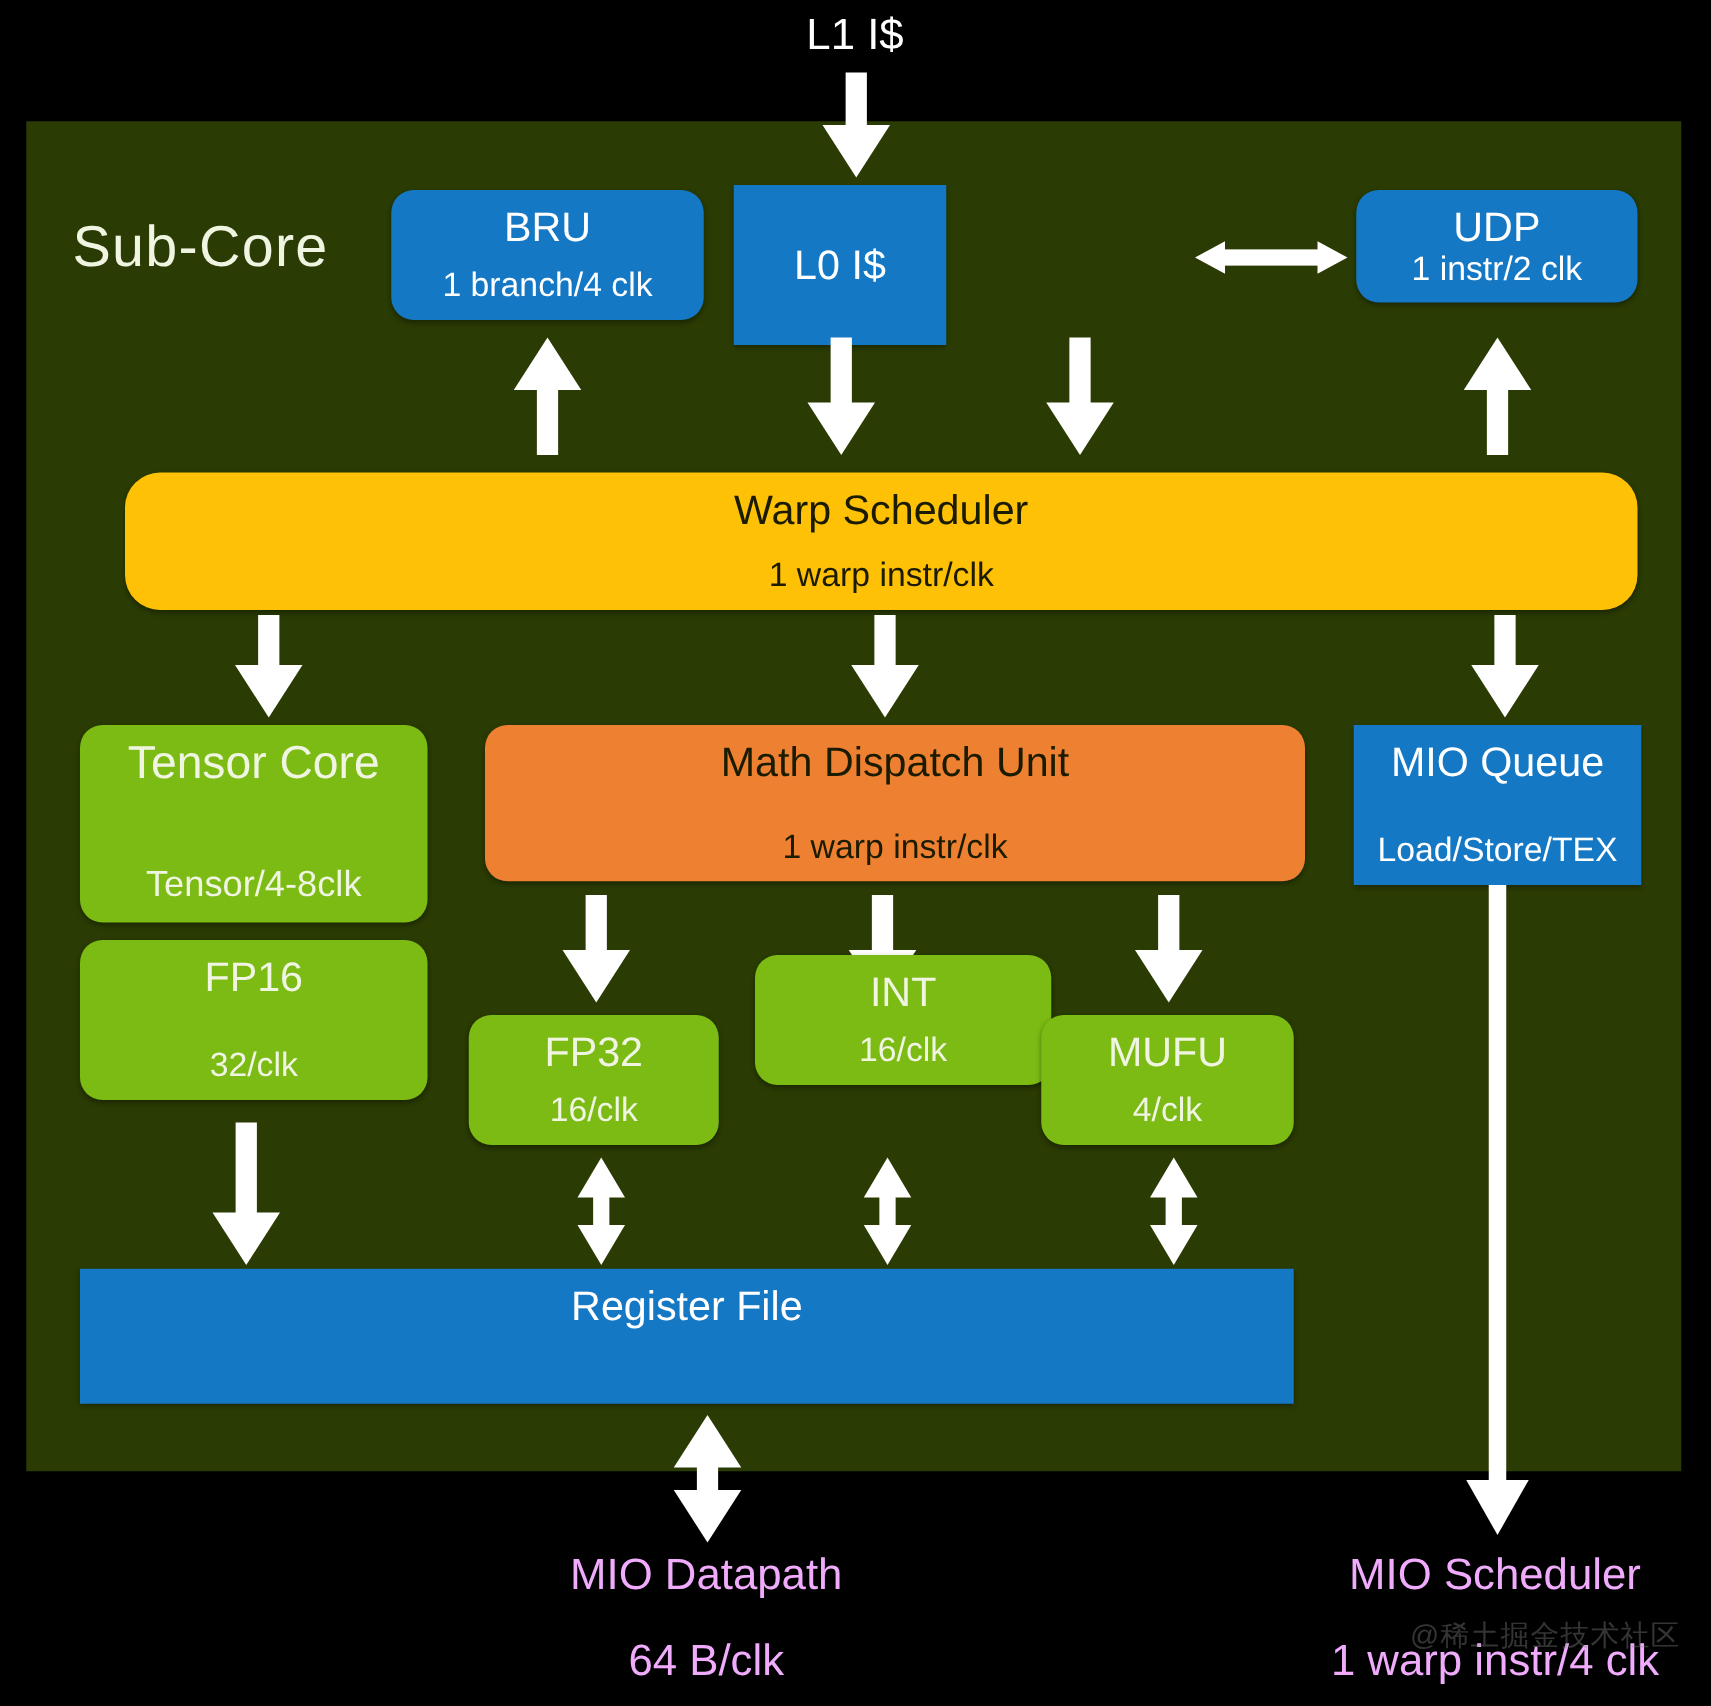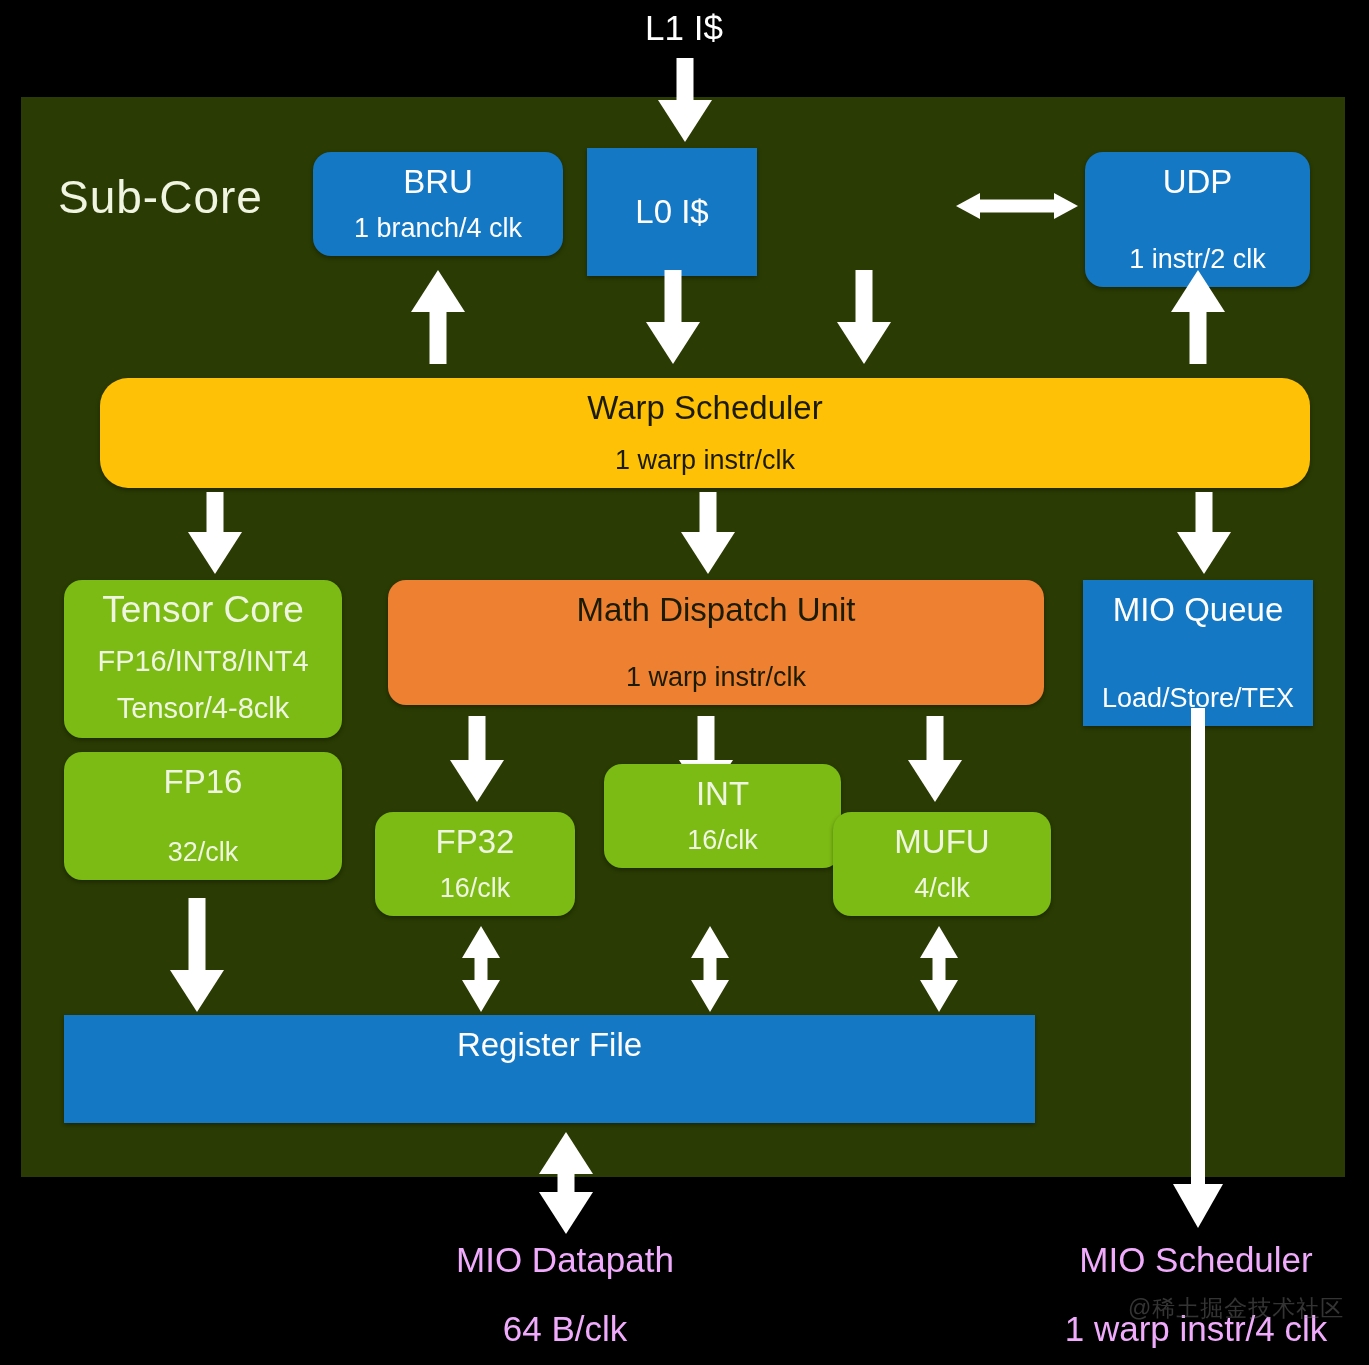--- a/index.html
+++ b/index.html
@@ -80,21 +80,21 @@
 
   <div class="subcore-title">Sub-Core</div>
 
   <div class="box blue round" style="left:313px; top:152px; width:250px; height:104px;">
     <div class="t1">BRU</div>
     <div class="t2">1 branch/4 clk</div>
   </div>
   <div class="box blue center" style="left:587px; top:148px; width:170px; height:128px;">
     <div class="t1">L0 I$</div>
   </div>
-  <div class="box blue round" style="left:1085px; top:152px; width:225px; height:135px;">
+  <div class="box blue round" style="left:1085px; top:152px; width:225px; height:90px;">
     <div class="t1">UDP</div>
     <div class="t2">1 instr/2 clk</div>
   </div>
 
   <div class="arrow hdouble" style="left:956px; top:182px; width:122px;">
       <i></i>
     </div>
 
   <div class="arrow up" style="left:410px;  top:270px; height:94px;">
       <i></i>
@@ -119,32 +119,31 @@
     </div>
   <div class="arrow down" style="left:680px;  top:492px; height:82px;">
       <i></i>
     </div>
   <div class="arrow down" style="left:1176px; top:492px; height:82px;">
       <i></i>
     </div>
 
   <div class="box green round" style="left:64px; top:580px; width:278px; height:158px; padding-top:9px;">
     <div class="t1 big">Tensor Core</div>
-    <div class="t3">FP16/INT8/INT4</div>
     <div class="t3">Tensor/4-8clk</div>
   </div>
   <div class="box green round" style="left:64px; top:752px; width:278px; height:128px;">
     <div class="t1">FP16</div>
     <div class="t2">32/clk</div>
   </div>
   <div class="box orange round" style="left:388px; top:580px; width:656px; height:125px;">
     <div class="t1">Math Dispatch Unit</div>
     <div class="t2">1 warp instr/clk</div>
   </div>
-  <div class="box blue" style="left:1083px; top:580px; width:230px; height:146px;">
+  <div class="box blue" style="left:1083px; top:580px; width:230px; height:128px;">
     <div class="t1">MIO Queue</div>
     <div class="t2">Load/Store/TEX</div>
   </div>
 
   <div class="arrow down" style="left:449px; top:716px; height:86px;">
       <i></i>
     </div>
   <div class="arrow down" style="left:678px; top:716px; height:86px;">
       <i></i>
     </div>
@@ -153,21 +152,21 @@
     </div>
 
   <div class="box green round" style="left:375px; top:812px; width:200px; height:104px;">
     <div class="t1">FP32</div>
     <div class="t2">16/clk</div>
   </div>
   <div class="box green round" style="left:604px; top:764px; width:237px; height:104px;">
     <div class="t1">INT</div>
     <div class="t2">16/clk</div>
   </div>
-  <div class="box green round" style="left:833px; top:812px; width:218px; height:104px;">
+  <div class="box green round" style="left:833px; top:812px; width:202px; height:104px;">
     <div class="t1">MUFU</div>
     <div class="t2">4/clk</div>
   </div>
 
   <div class="arrow down" style="left:169px; top:898px; height:114px;">
       <i></i>
     </div>
   <div class="arrow vdouble slim" style="left:453px; top:926px; height:86px;">
       <i></i>
     </div>

